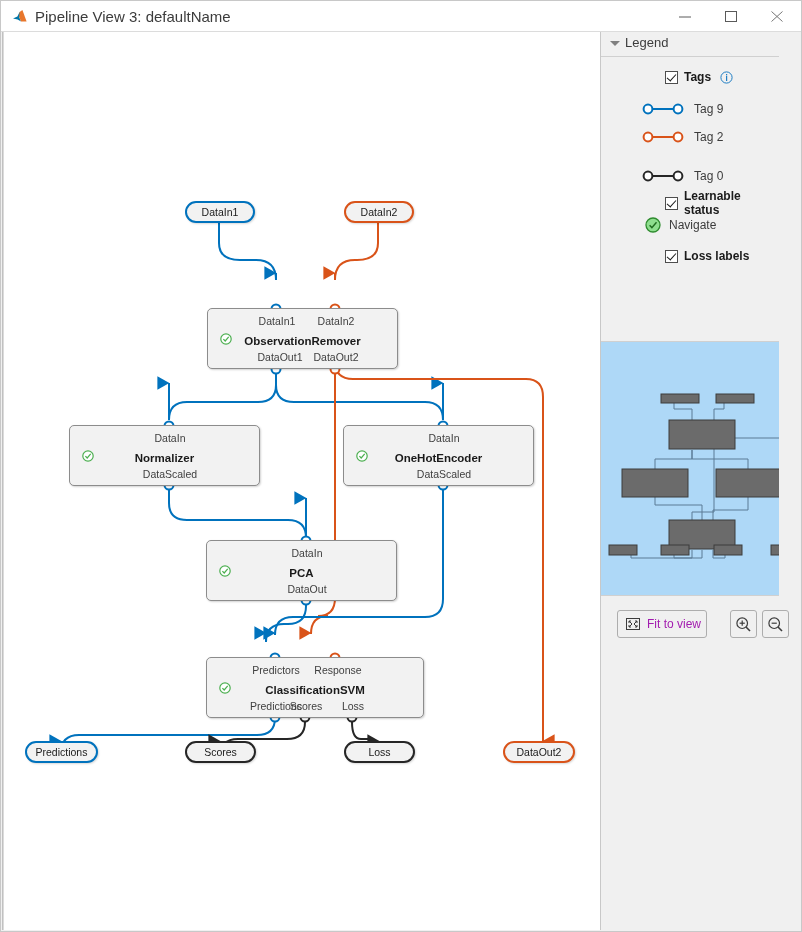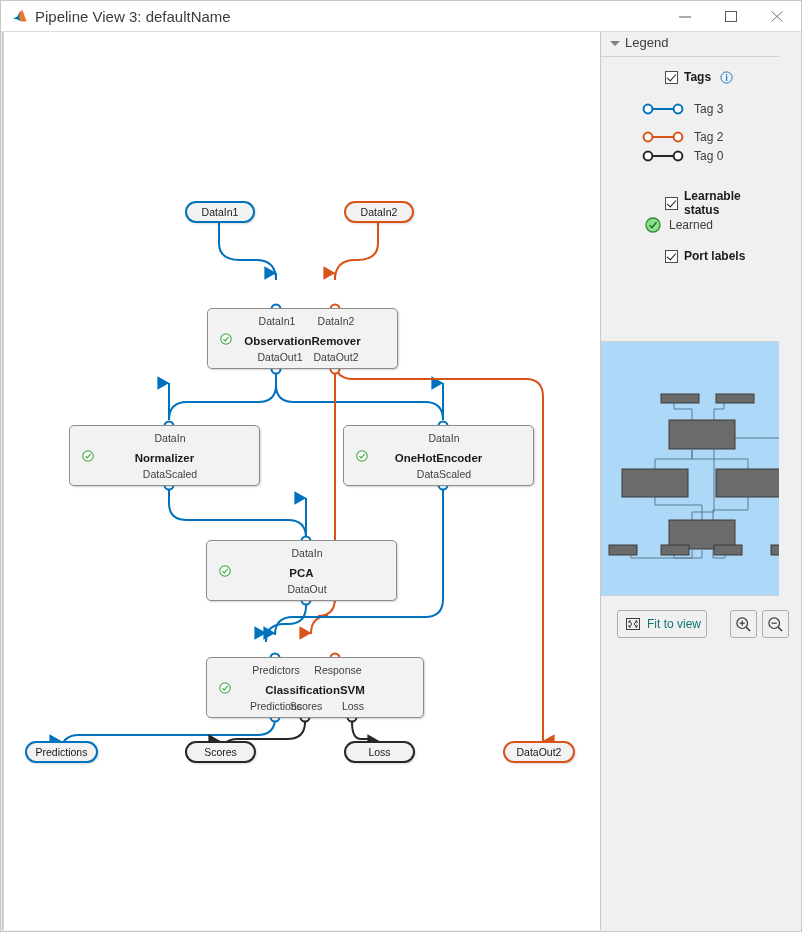--- a/index.html
+++ b/index.html
@@ -45,21 +45,21 @@
   .chk-lbl{font-size:12px;font-weight:bold;color:#1a1a1a;}
   .tag-row{position:absolute;left:40px;display:flex;align-items:center;gap:9px;}
   .tag-lbl{font-size:12px;color:#3c3c3c;}
   .learned-row{position:absolute;left:44px;display:flex;align-items:center;gap:8px;}
   .learned-lbl{font-size:12px;color:#3c3c3c;}
 
   .ov-body{position:relative;height:253px;background:#aed8f7;border-bottom:1px solid #d0d0d0;overflow:hidden;}
   .nav-body{position:relative;height:60px;background:#f0f0f0;}
   .btn{position:absolute;background:#f0f0f0;border:1px solid #adadad;border-radius:3px;box-sizing:border-box;cursor:default;display:flex;align-items:center;}
   #fit-btn{left:16px;top:14px;width:90px;height:28px;padding-left:7px;gap:6px;}
-  #fit-btn .fl{font-size:12px;color:#0f766e;}
+  #fit-btn .fl{font-size:12px;color:#a21caf;}
   #zin-btn{left:129px;top:14px;width:27px;height:28px;justify-content:center;}
   #zout-btn{left:161px;top:14px;width:27px;height:28px;justify-content:center;}
 </style>
 </head>
 <body>
 
 <div class="window">
 
   <div class="titlebar">
     <svg class="title-icon" viewBox="0 0 17 16">
@@ -239,57 +239,57 @@
           <rect x="6" y="3" width="1.2" height="1.4" fill="#1f7ec4"></rect>
         </svg>
       </div>
 
       <div class="tag-row" style="top:45px;">
         <svg width="44" height="14">
           <line x1="7" y1="7" x2="37" y2="7" stroke="#0072bd" stroke-width="2"></line>
           <circle cx="7" cy="7" r="4.4" fill="#fff" stroke="#0072bd" stroke-width="2"></circle>
           <circle cx="37" cy="7" r="4.4" fill="#fff" stroke="#0072bd" stroke-width="2"></circle>
         </svg>
-        <span class="tag-lbl">Tag 3</span>
+        <span class="tag-lbl">Tag 9</span>
       </div>
 
       <div class="tag-row" style="top:73px;">
         <svg width="44" height="14">
           <line x1="7" y1="7" x2="37" y2="7" stroke="#d95319" stroke-width="2"></line>
           <circle cx="7" cy="7" r="4.4" fill="#fff" stroke="#d95319" stroke-width="2"></circle>
           <circle cx="37" cy="7" r="4.4" fill="#fff" stroke="#d95319" stroke-width="2"></circle>
         </svg>
         <span class="tag-lbl">Tag 2</span>
       </div>
 
-      <div class="tag-row" style="top:92px;">
+      <div class="tag-row" style="top:112px;">
         <svg width="44" height="14">
           <line x1="7" y1="7" x2="37" y2="7" stroke="#262626" stroke-width="2"></line>
           <circle cx="7" cy="7" r="4.4" fill="#fff" stroke="#262626" stroke-width="2"></circle>
           <circle cx="37" cy="7" r="4.4" fill="#fff" stroke="#262626" stroke-width="2"></circle>
         </svg>
         <span class="tag-lbl">Tag 0</span>
       </div>
 
       <div class="chk-row" style="top:132px;">
         <span class="cbox"></span>
         <span class="chk-lbl">Learnable status</span>
       </div>
 
       <div class="learned-row" style="top:160px;">
         <svg width="16" height="16">
           <circle cx="8" cy="8" r="7" fill="#8ede8e" stroke="#2e8b2e" stroke-width="1.3"></circle>
           <path d="M4.6,8.2 L6.9,10.6 L11.5,5.2" fill="none" stroke="#1f6b1f" stroke-width="1.4"></path>
         </svg>
-        <span class="learned-lbl">Learned</span>
+        <span class="learned-lbl">Navigate</span>
       </div>
 
       <div class="chk-row" style="top:192px;">
         <span class="cbox"></span>
-        <span class="chk-lbl">Port labels</span>
+        <span class="chk-lbl">Loss labels</span>
       </div>
     </div>
 
     <div class="ov-body">
       <svg width="201" height="253">
         <g fill="none" stroke="#5b7a95" stroke-width="1">
           <path d="M73,60 L73,67 L91,67 L91,78"></path>
           <path d="M123,60 L123,67 L113,67 L113,78"></path>
           <path d="M91,108 L91,117 L54,117 L54,127"></path>
           <path d="M91,108 L91,117 L147,117 L147,127"></path>

